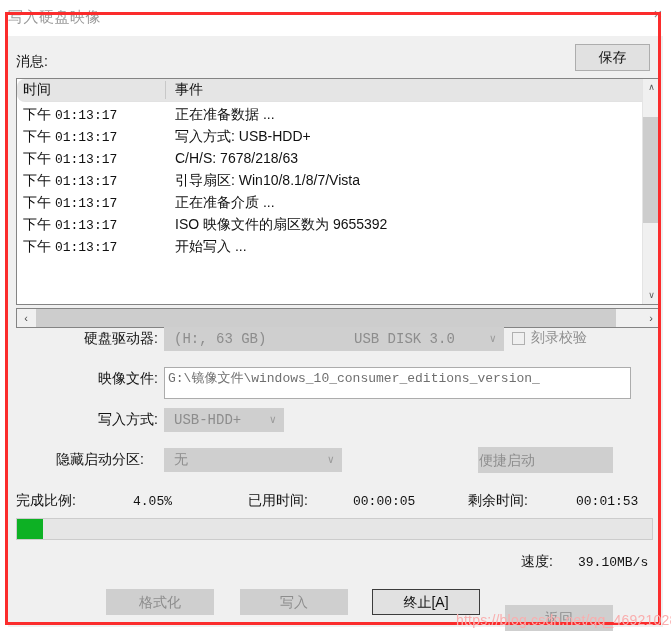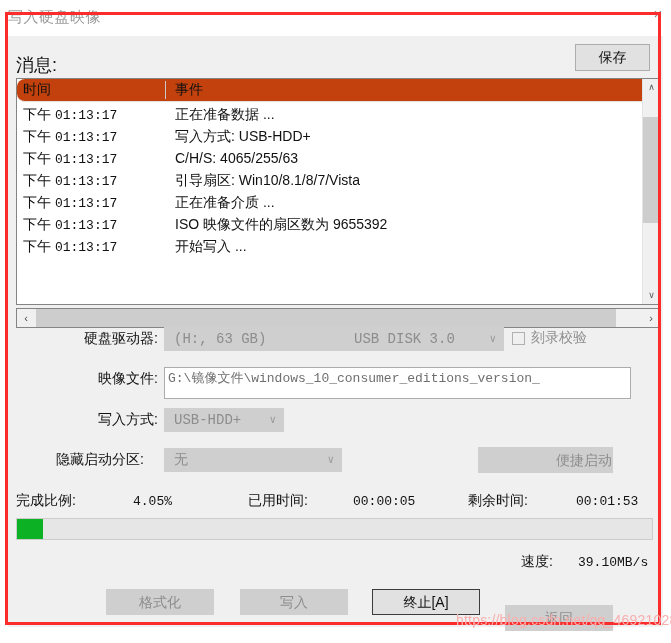--- a/index.html
+++ b/index.html
@@ -73,21 +73,21 @@
     height: 591px;
     background: #f0f0f0;
     box-sizing: border-box;
   }
 
   
   .msg-label {
     position: absolute;
     left: 8px;
     top: 17px;
-    font-size: 18px;
+    font-size: 14px;
     color: #111;
   }
   .save-btn {
     position: absolute;
     left: 567px;
     top: 8px;
     width: 75px;
     height: 27px;
     background: #e1e1e1;
     border: 1px solid #adadad;
@@ -106,21 +106,21 @@
     width: 645px;
     height: 227px;
     background: #ffffff;
     border: 1px solid #848484;
     box-sizing: border-box;
     overflow: hidden;
   }
   .log-header {
     position: relative;
     height: 22px;
-    background: #c2410c;
+    background: #e5e5e5;
     border-bottom: 1px solid #e2e2e2;
     border-radius: 8px;
   }
   .log-header .col-time {
     position: absolute;
     left: 6px; top: 2px;
     font-size: 14px;
     color: #111;
   }
   .log-header .col-sep {
@@ -292,21 +292,21 @@
     color: #8d8d8d;
     white-space: nowrap;
   }
   .btn-disabled {
     position: absolute;
     background: #cfcfcf;
     border: 1px solid #cfcfcf;
     box-sizing: border-box;
     color: #8d8d8d;
     font-size: 14px;
-    text-align: right;
+    text-align: left;
   }
 
   
   .status-text {
     position: absolute;
     font-size: 14px;
     color: #111;
     white-space: nowrap;
   }
   .status-val {
@@ -393,21 +393,21 @@
           <div class="log-row">
             <span class="t"><span class="ampm">下午 </span><span class="clock">01:13:17</span></span>
             <span class="e">正在准备数据 ...</span>
           </div>
           <div class="log-row">
             <span class="t"><span class="ampm">下午 </span><span class="clock">01:13:17</span></span>
             <span class="e">写入方式: USB-HDD+</span>
           </div>
           <div class="log-row">
             <span class="t"><span class="ampm">下午 </span><span class="clock">01:13:17</span></span>
-            <span class="e">C/H/S: 4065/255/63</span>
+            <span class="e">C/H/S: 7678/218/63</span>
           </div>
           <div class="log-row">
             <span class="t"><span class="ampm">下午 </span><span class="clock">01:13:17</span></span>
             <span class="e">引导扇区: Win10/8.1/8/7/Vista</span>
           </div>
           <div class="log-row">
             <span class="t"><span class="ampm">下午 </span><span class="clock">01:13:17</span></span>
             <span class="e">正在准备介质 ...</span>
           </div>
           <div class="log-row">

